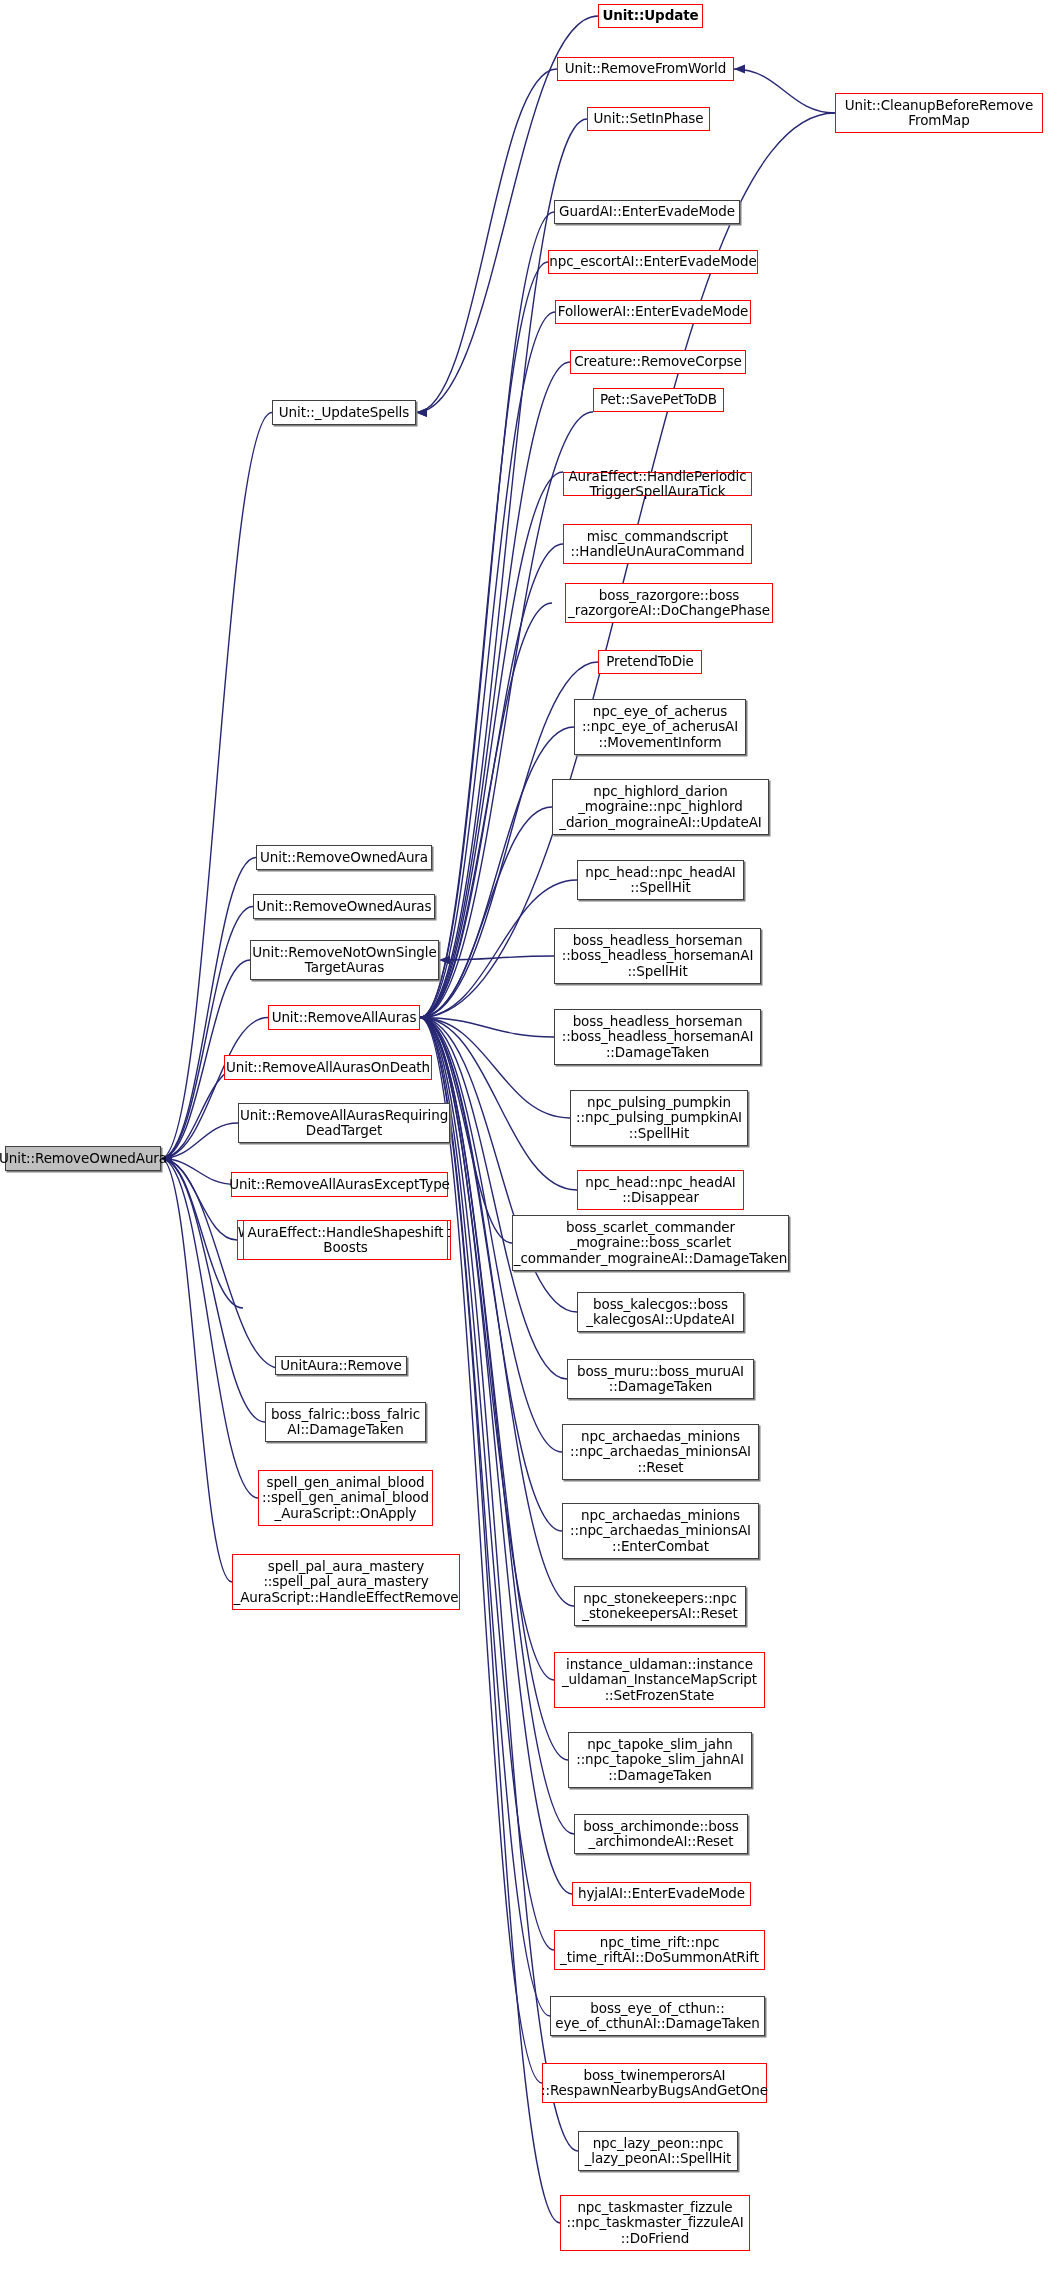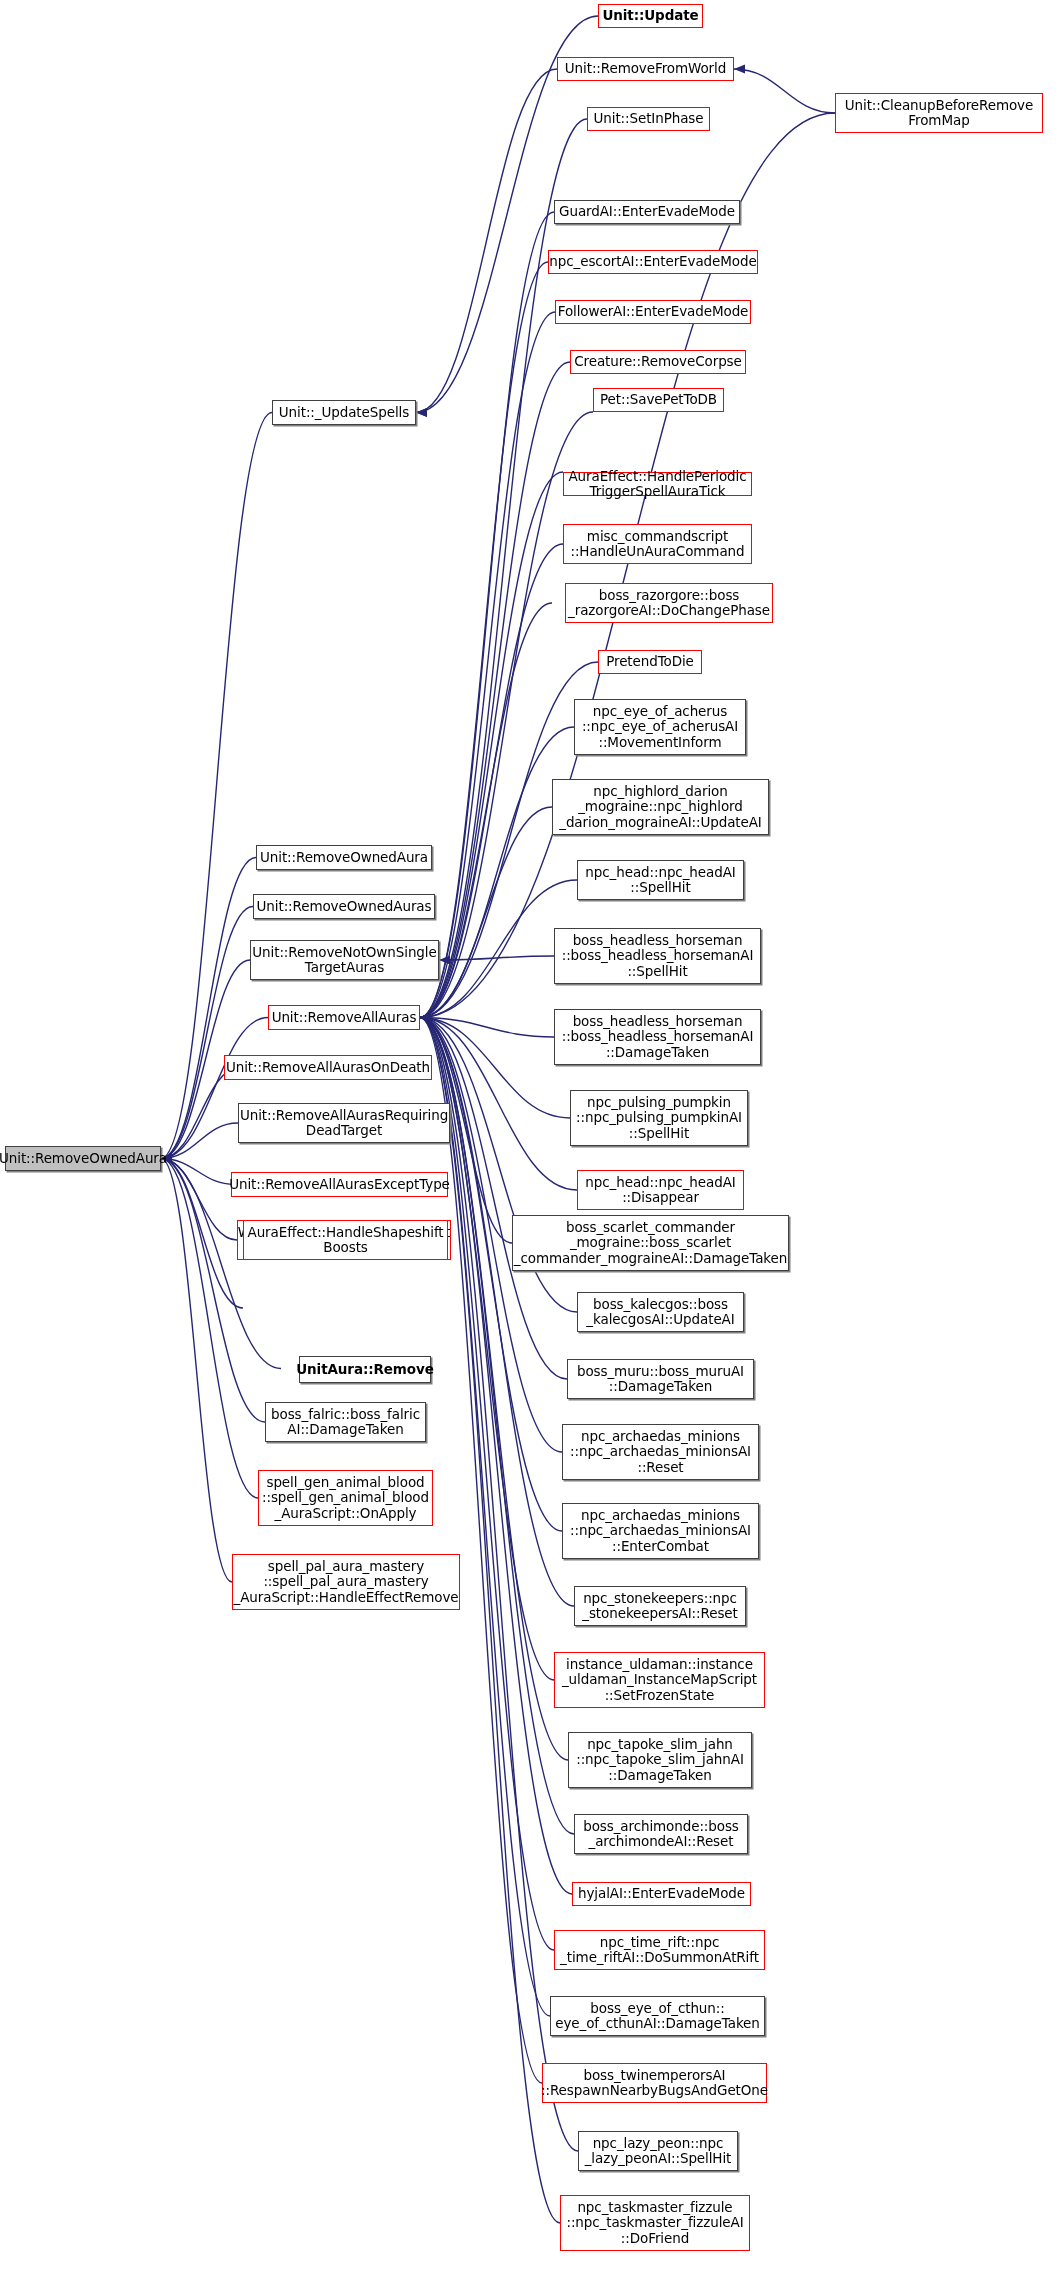--- a/index.html
+++ b/index.html
@@ -144,21 +144,21 @@
 TargetAuras</span></div>
       <div class="node red" style="left: 268px; top: 1005px; width: 152px; height: 25px;"><span>Unit::RemoveAllAuras</span></div>
       <div class="node red" style="left: 224px; top: 1055px; width: 208px; height: 25px;"><span>Unit::RemoveAllAurasOnDeath</span></div>
       <div class="node" style="left: 238px; top: 1103px; width: 212px; height: 40px;"><span>Unit::RemoveAllAurasRequiring
 DeadTarget</span></div>
       <div class="node red" style="left: 231px; top: 1172px; width: 217px; height: 25px;"><span>Unit::RemoveAllAurasExceptType</span></div>
       <div class="node red" style="left: 237px; top: 1220px; width: 214px; height: 40px;"><span>WorldSession::DoSummonAtRift
 AuraOpcode</span></div>
       <div class="node red" style="left: 243px; top: 1220px; width: 205px; height: 40px;"><span>AuraEffect::HandleShapeshift
 Boosts</span></div>
-      <div class="node" style="left: 299px; top: 1356px; width: 132px; height: 27px; font-weight: bold;"><span>UnitAura::Remove</span></div>
+      <div class="node" style="left: 275px; top: 1356px; width: 132px; height: 19px;"><span>UnitAura::Remove</span></div>
       <div class="node" style="left: 265px; top: 1402px; width: 161px; height: 40px;"><span>boss_falric::boss_falric
 AI::DamageTaken</span></div>
       <div class="node red" style="left: 258px; top: 1470px; width: 175px; height: 56px;"><span>spell_gen_animal_blood
 ::spell_gen_animal_blood
 _AuraScript::OnApply</span></div>
       <div class="node red" style="left: 232px; top: 1554px; width: 228px; height: 56px;"><span>spell_pal_aura_mastery
 ::spell_pal_aura_mastery
 _AuraScript::HandleEffectRemove</span></div>
       <div class="node red" style="left: 598px; top: 4px; width: 105px; height: 24px; font-weight: bold;"><span>Unit::Update</span></div>
       <div class="node red" style="left: 557px; top: 57px; width: 177px; height: 24px;"><span>Unit::RemoveFromWorld</span></div>

